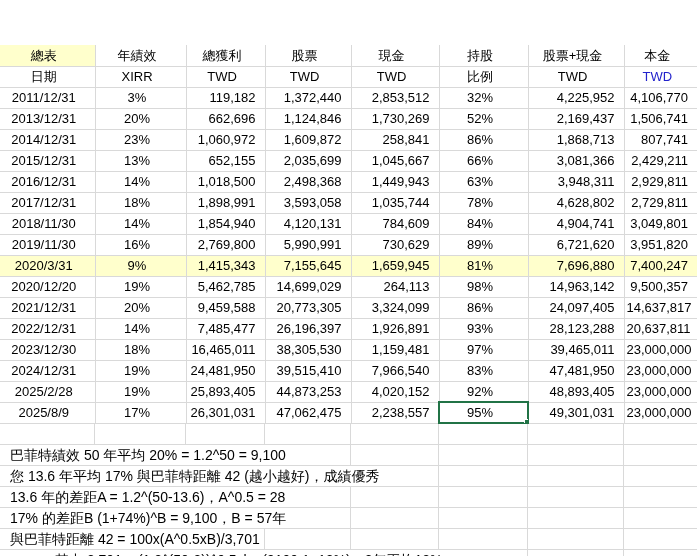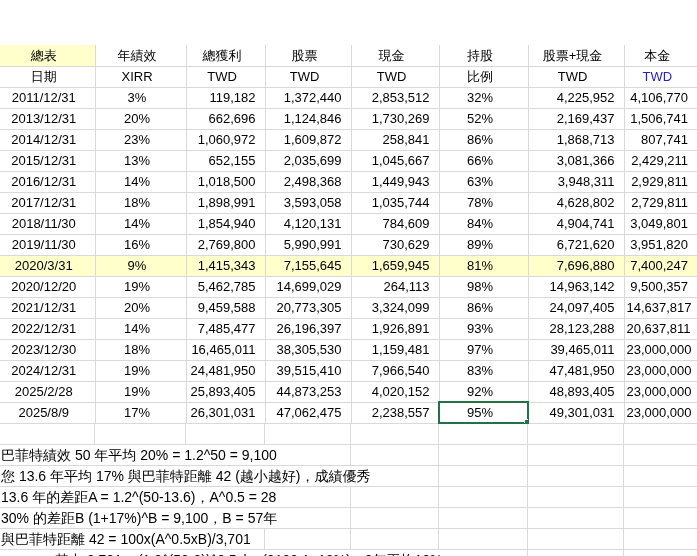--- a/index.html
+++ b/index.html
@@ -77,21 +77,21 @@
     box-sizing: border-box;
     line-height: 20px;
     white-space: nowrap;
   }
   .note-text {
     position: relative;
     z-index: 1;
     display: inline-block;
     background: #ffffff;
     font-size: 14px;
-    padding-left: 1px;
+    padding-left: 10px;
   }
   .note-text.indent { padding-left: 55px; }
 </style>
 </head>
 <body>
 
 <div class="sheet">
   <table class="grid">
     <colgroup>
       <col style="width:95px">
@@ -293,17 +293,17 @@
       <div class="vline" style="left: 185px;"></div>
       <div class="vline" style="left: 264px;"></div>
       <div class="vline" style="left: 350px;"></div>
       <div class="vline" style="left: 438px;"></div>
       <div class="vline" style="left: 527px;"></div>
       <div class="vline" style="left: 623px;"></div>
       <div class="note-row"></div>
       <div class="note-row"><span class="note-text">巴菲特績效 50 年平均 20% = 1.2^50 = 9,100</span></div>
       <div class="note-row"><span class="note-text">您 13.6 年平均 17% 與巴菲特距離 42 (越小越好)，成績優秀</span></div>
       <div class="note-row"><span class="note-text">13.6 年的差距A = 1.2^(50-13.6)，A^0.5 = 28</span></div>
-      <div class="note-row"><span class="note-text">30% 的差距B (1+17%)^B = 9,100，B = 57年</span></div>
+      <div class="note-row"><span class="note-text">17% 的差距B (1+74%)^B = 9,100，B = 57年</span></div>
       <div class="note-row"><span class="note-text">與巴菲特距離 42 = 100x(A^0.5xB)/3,701</span></div>
       <div class="note-row"><span class="note-text indent">其中 3,701 = (1.2^(50-8))^0.5xlog(9100,1+12%)，8年平均12%</span></div>
     </div>
 </div>
 
 </body></html>

